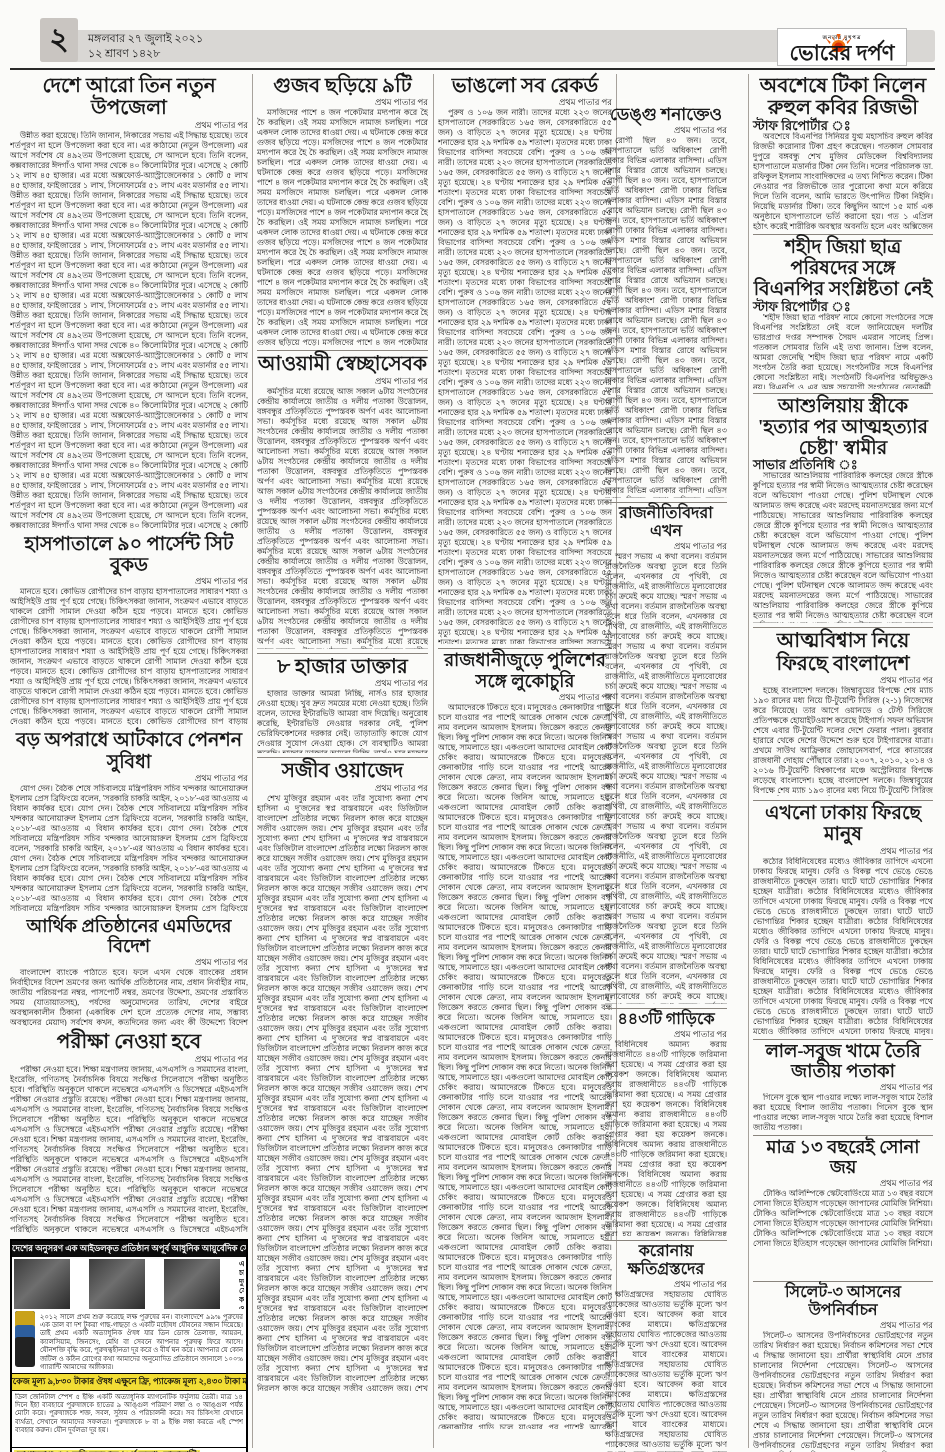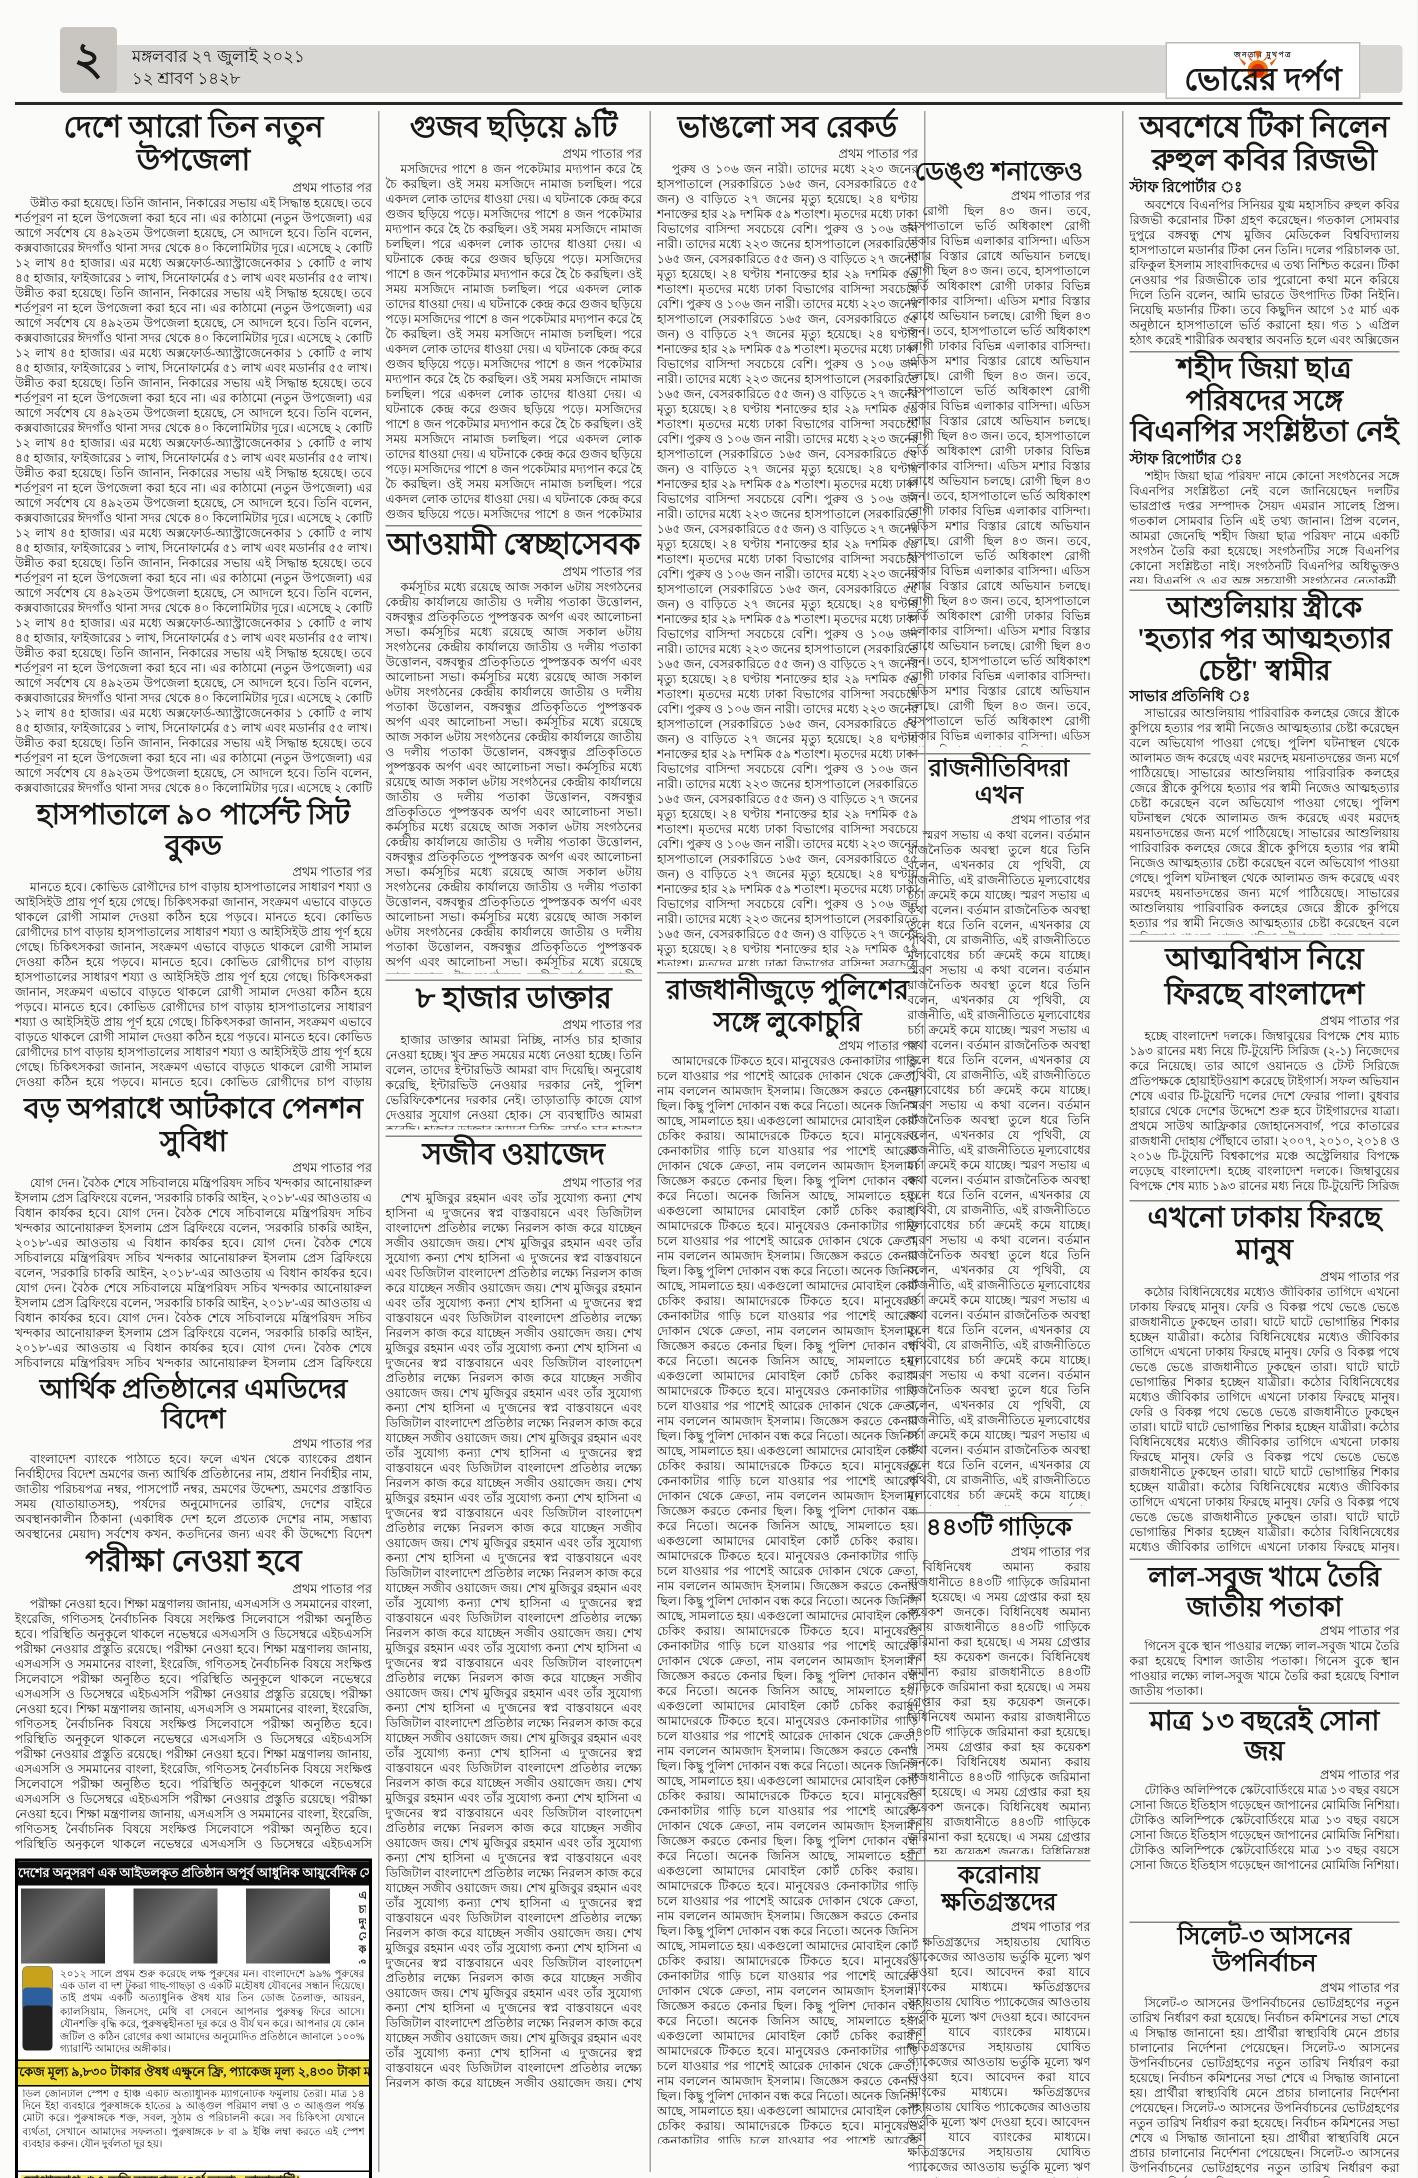--- a/index.html
+++ b/index.html
@@ -19,21 +19,21 @@
   .head-rule{position:absolute;left:10px;top:68px;width:925px;height:2px;background:#2a2a2a;}
   
   .col{position:absolute;top:74px;}
   .vrule{position:absolute;top:74px;bottom:4px;width:1px;background:#a7a29c;}
   article{margin-bottom:4px;}
   article.ruled{border-top:1px solid #8a857e;padding-top:1px;}
   h2{margin:0;text-align:center;font-weight:bold;line-height:1.12;letter-spacing:0;}
   .h20{font-size:20px;} .h19{font-size:19px;} .h18{font-size:18px;} .h17{font-size:17px;}
   .h16{font-size:16px;} .h15{font-size:18px;}
   .dl{text-align:right;font-size:8.5px;line-height:12px;}
-  .byline{font-size:10px;font-weight:bold;line-height:13px;}
+  .byline{font-size:13px;font-weight:bold;line-height:13px;}
   .body{margin:0;font-size:8px;line-height:10px;text-align:justify;overflow:hidden;
         text-indent:10px;word-break:break-word;}
   
   .ad{position:relative;width:234px;height:230px;border:2px solid #000;background:#fff;margin-top:6px;}
   .ad-title{height:16px;background:#0c0c0c;color:#fff;font-size:8.5px;font-weight:bold;
             display:flex;align-items:center;justify-content:center;white-space:nowrap;overflow:hidden;}
   .ad-photos{display:flex;gap:19px;padding:2px;height:50px;}
   .photo{width:56px;height:50px;background:linear-gradient(135deg,#3c3c3c 0%,#6e6e6e 45%,#2b2b2b 100%);}
   .ad-side{flex:1;font-size:7.5px;font-weight:bold;line-height:9px;overflow:hidden;}
   .ad-body1{position:relative;padding:2px 3px 2px 28px;height:58px;}

